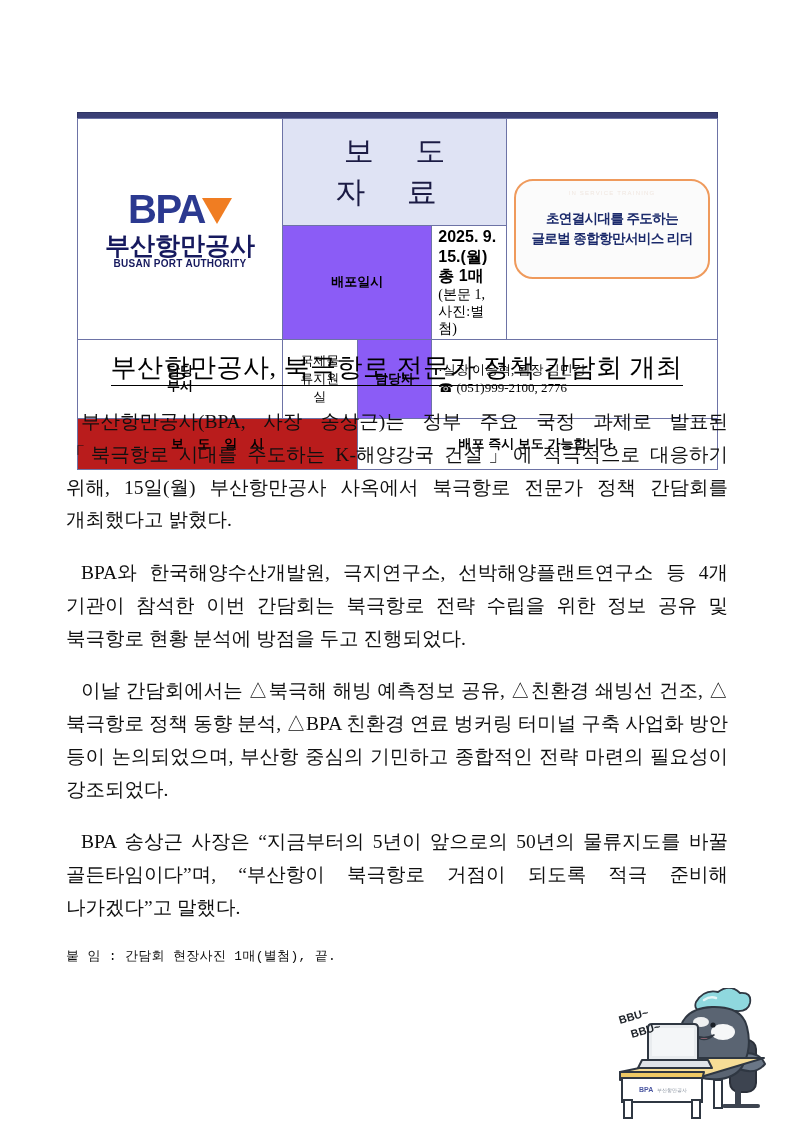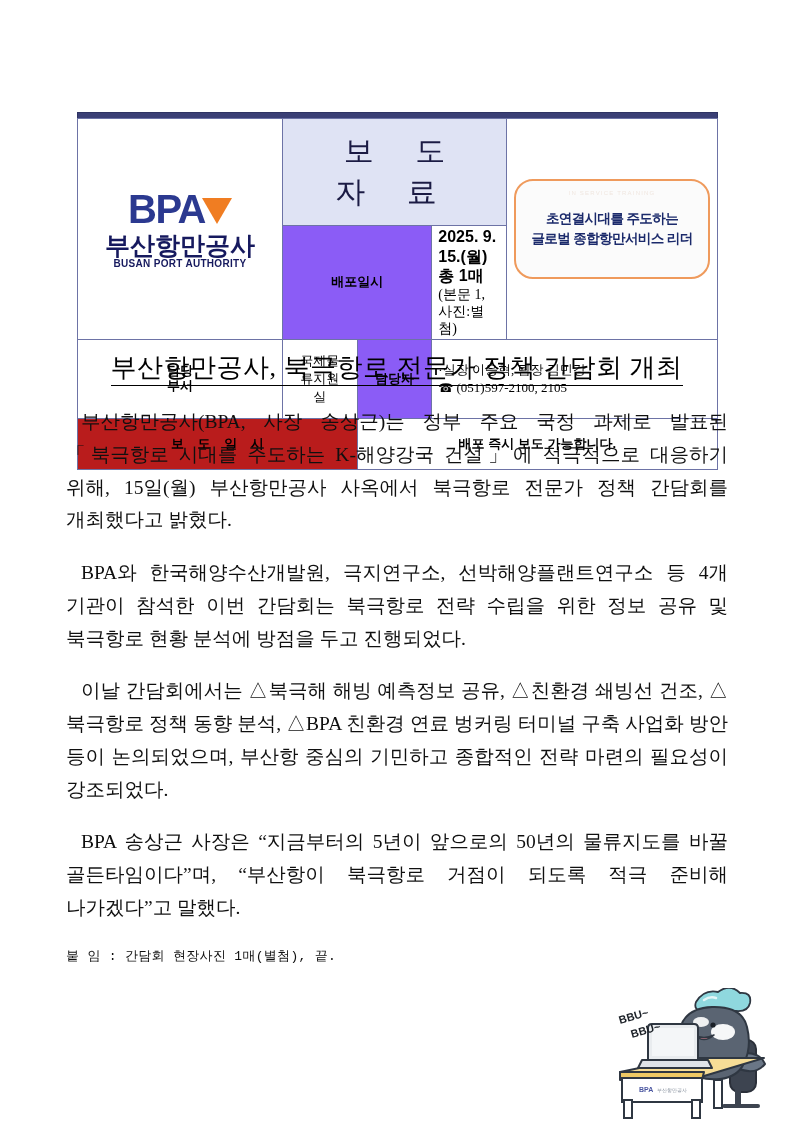--- a/index.html
+++ b/index.html
@@ -329,21 +329,21 @@
         <td class="c-dept-lbl">
           <div>담당</div>
           <div>부서</div>
         </td>
         <td class="c-dept-val">국제물류지원실</td>
         <td class="lbl c-person-lbl">담당자</td>
         <td class="c-person-val" colspan="2">
           <div>·실장 이응혁, 팀장 김민강</div>
           <div>
             <span class="phone-glyph">☎</span>
-            <span>(051)597-2100, 2105</span>
+            <span>(051)999-2100, 2776</span>
           </div>
         </td>
       </tr>
 
       <tr>
         <td class="c-emb-lbl" colspan="2">보 도 일 시</td>
         <td class="c-emb-val" colspan="3">배포 즉시 보도 가능합니다.</td>
       </tr>
     </tbody>
       </table>

